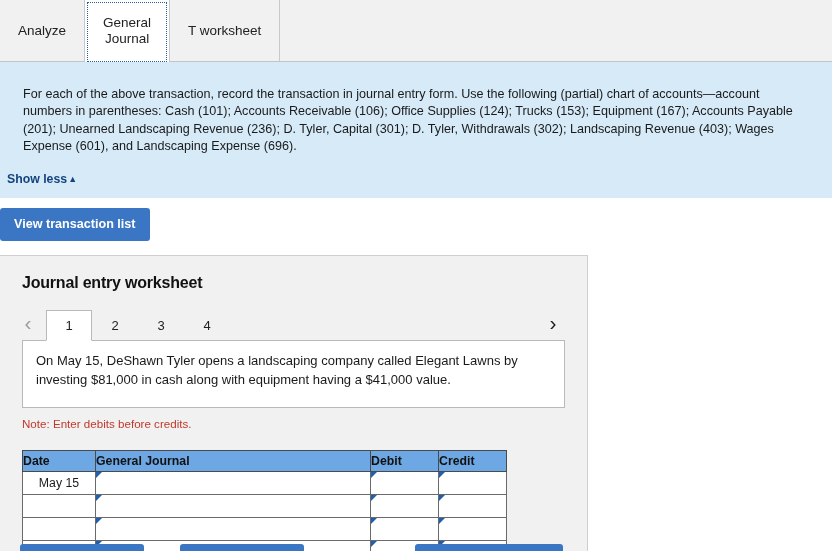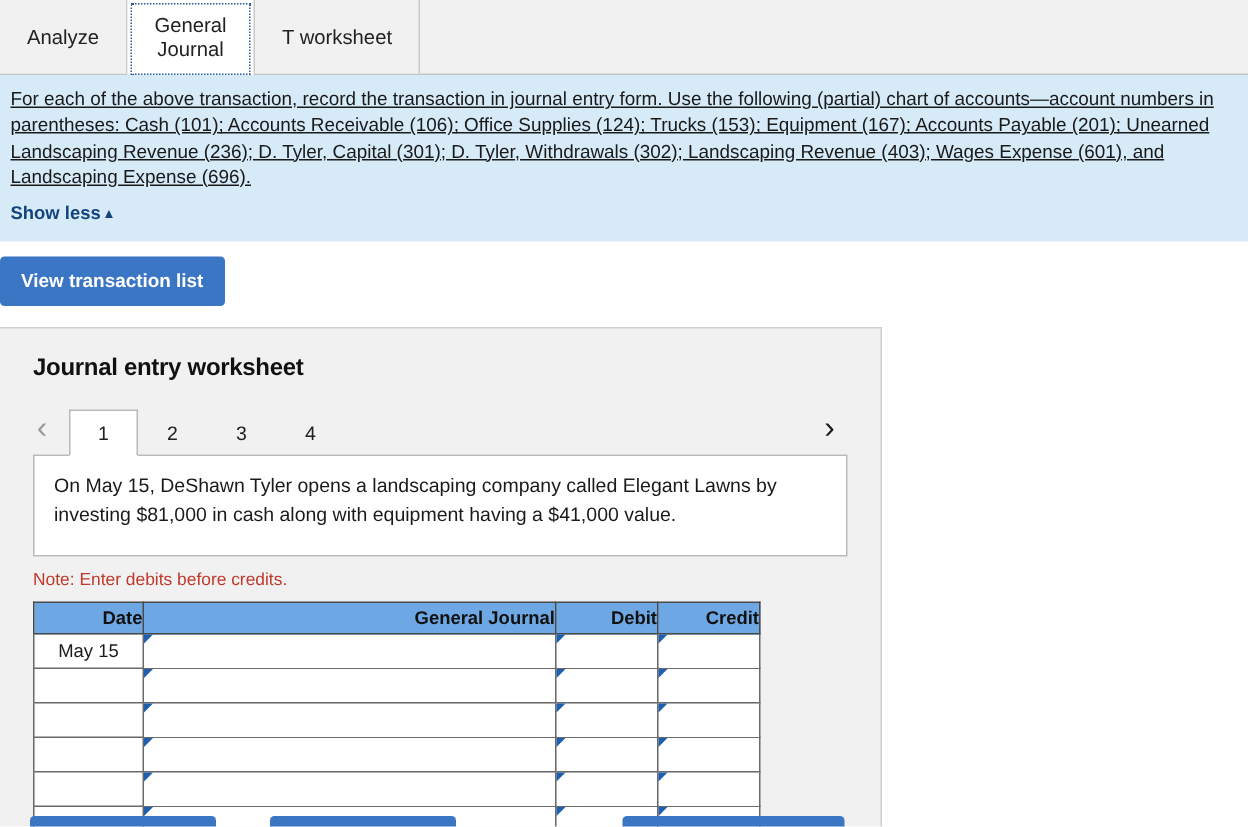--- a/index.html
+++ b/index.html
@@ -7,21 +7,21 @@
     margin: 0; padding: 0;
     width: 832px; height: 551px;
     background: #ffffff;
     font-family: "Liberation Sans", sans-serif;
     overflow: hidden;
   }
 
   
   .tabstrip {
     position: relative;
-    height: 50px;
+    height: 62px;
     background: #f1f1f1;
     border-bottom: 1px solid #c4c4c4;
     display: flex;
     align-items: stretch;
   }
   .tab {
     position: relative;
     min-width: 72px;
     padding: 0 18px;
     display: flex;
@@ -58,21 +58,21 @@
 
   
   .banner {
     background: #d6eaf8;
     padding: 8px 10px 10px 7px;
     font-size: 12.6px;
     color: #1a1a1a;
     line-height: 1.37;
     position: relative;
   }
-  .banner-text { margin: 0; text-decoration: underline; }
+  .banner-text { margin: 16px; }
   .showless-wrap {
     text-align: left;
     padding-right: 32px;
     margin-top: 7px;
   }
   .showless {
     font-size: 12.3px;
     font-weight: bold;
     color: #14447d;
     cursor: pointer;
@@ -183,40 +183,40 @@
     border: 1px solid #b9b9b9;
     padding: 11px 13px 13px 13px;
     font-size: 13px;
     color: #1a1a1a;
     line-height: 1.45;
     position: relative;
     z-index: 1;
     min-height: 68px;
   }
   .note {
-    margin: 9px 0 8px 22px;
+    margin: 9px 0 20px 22px;
     font-size: 11.6px;
     color: #c0392b;
   }
 
   
   .jtable-wrap { margin-left: 22px; }
   table.jtable {
     border-collapse: collapse;
     table-layout: fixed;
     width: 484px;
   }
   table.jtable th {
     background: #6ea8e4;
     border: 1px solid #4a4a4a;
     font-size: 12.3px;
     font-weight: bold;
     color: #111;
     height: 21px;
-    text-align: right;
+    text-align: left;
     padding: 0;
   }
   .col-date { width: 73px; }
   .col-gj   { width: 275px; }
   .col-deb  { width: 68px; }
   .col-cre  { width: 68px; }
 
   table.jtable td {
     padding: 0;
     height: 23px;

